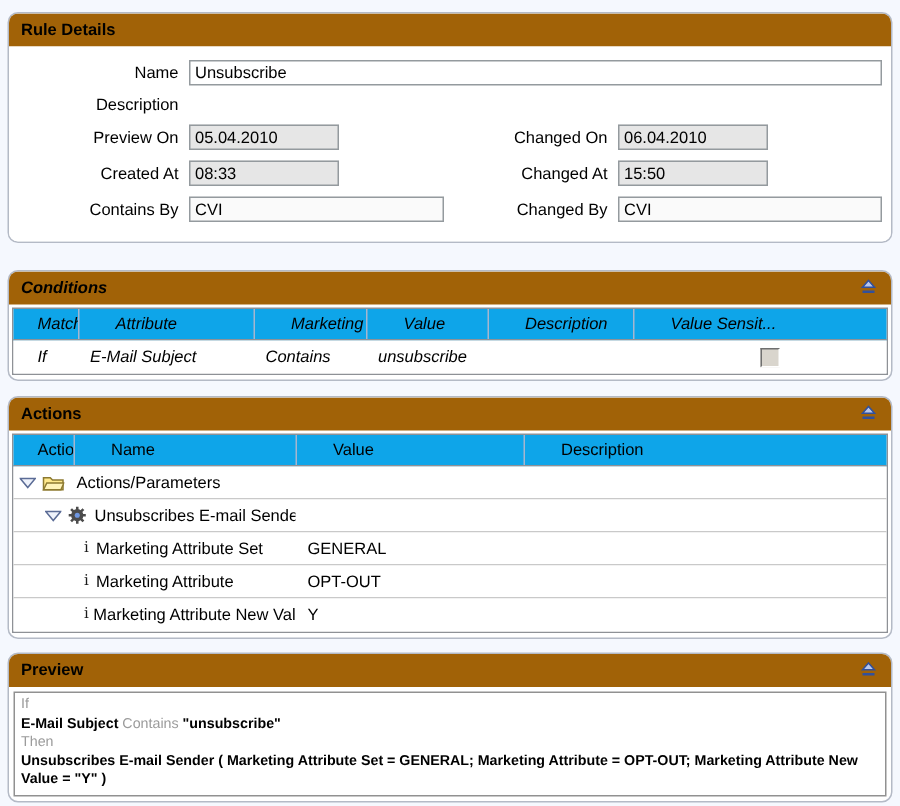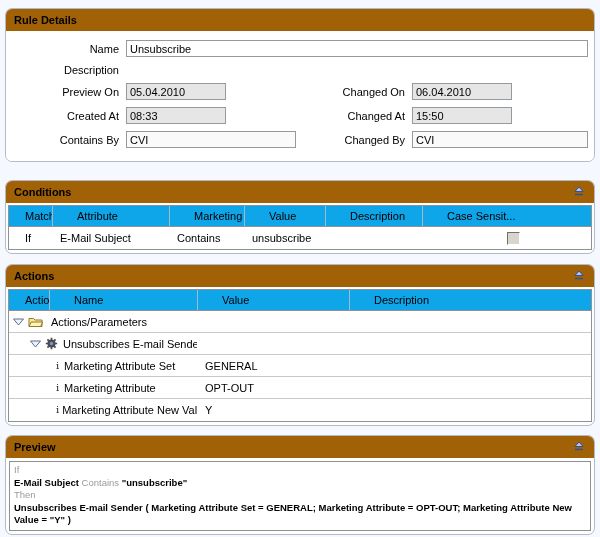--- a/index.html
+++ b/index.html
@@ -87,21 +87,21 @@
   .preview-box {
     margin:3px; border:1px solid #919191; background:#fff;
     padding:2px 4px 3px 4px;
     font-size:9.5px; line-height:12.5px;
   }
   .kw { color:#9b9b9b; }
   .strong { font-weight:bold; color:#000; }
 
   
   #rule-details { margin-top:8px; }
-  #conditions   { margin-top:18px; }
+  #conditions   { margin-top:18px;font-style:italic; }
   #actions      { margin-top:10px; }
   #preview      { margin-top:9px; }
 </style>
 </head>
 <body>
 
 <div class="panel" id="rule-details">
   <div class="panel-header">
     <span class="panel-title">Rule Details</span>
   </div>
@@ -144,21 +144,21 @@
           </svg></span>
       </span>
   </div>
   <div class="tbl">
     <div class="hrow">
       <div class="hcell c-match">Match</div>
       <div class="hcell c-attr">Attribute</div>
       <div class="hcell c-op">Marketing</div>
       <div class="hcell c-val">Value</div>
       <div class="hcell c-desc">Description</div>
-      <div class="hcell c-case">Case Sensit...</div>
+      <div class="hcell c-case">Value Sensit...</div>
     </div>
     <div class="drow">
       <div class="dcell c-match">If</div>
       <div class="dcell c-attr">E-Mail Subject</div>
       <div class="dcell c-op">Contains</div>
       <div class="dcell c-val">unsubscribe</div>
       <div class="dcell c-desc"></div>
       <div class="dcell c-case" style="display:flex;align-items:center;padding-left:0;">
         <span class="checkbox"></span>
       </div>

